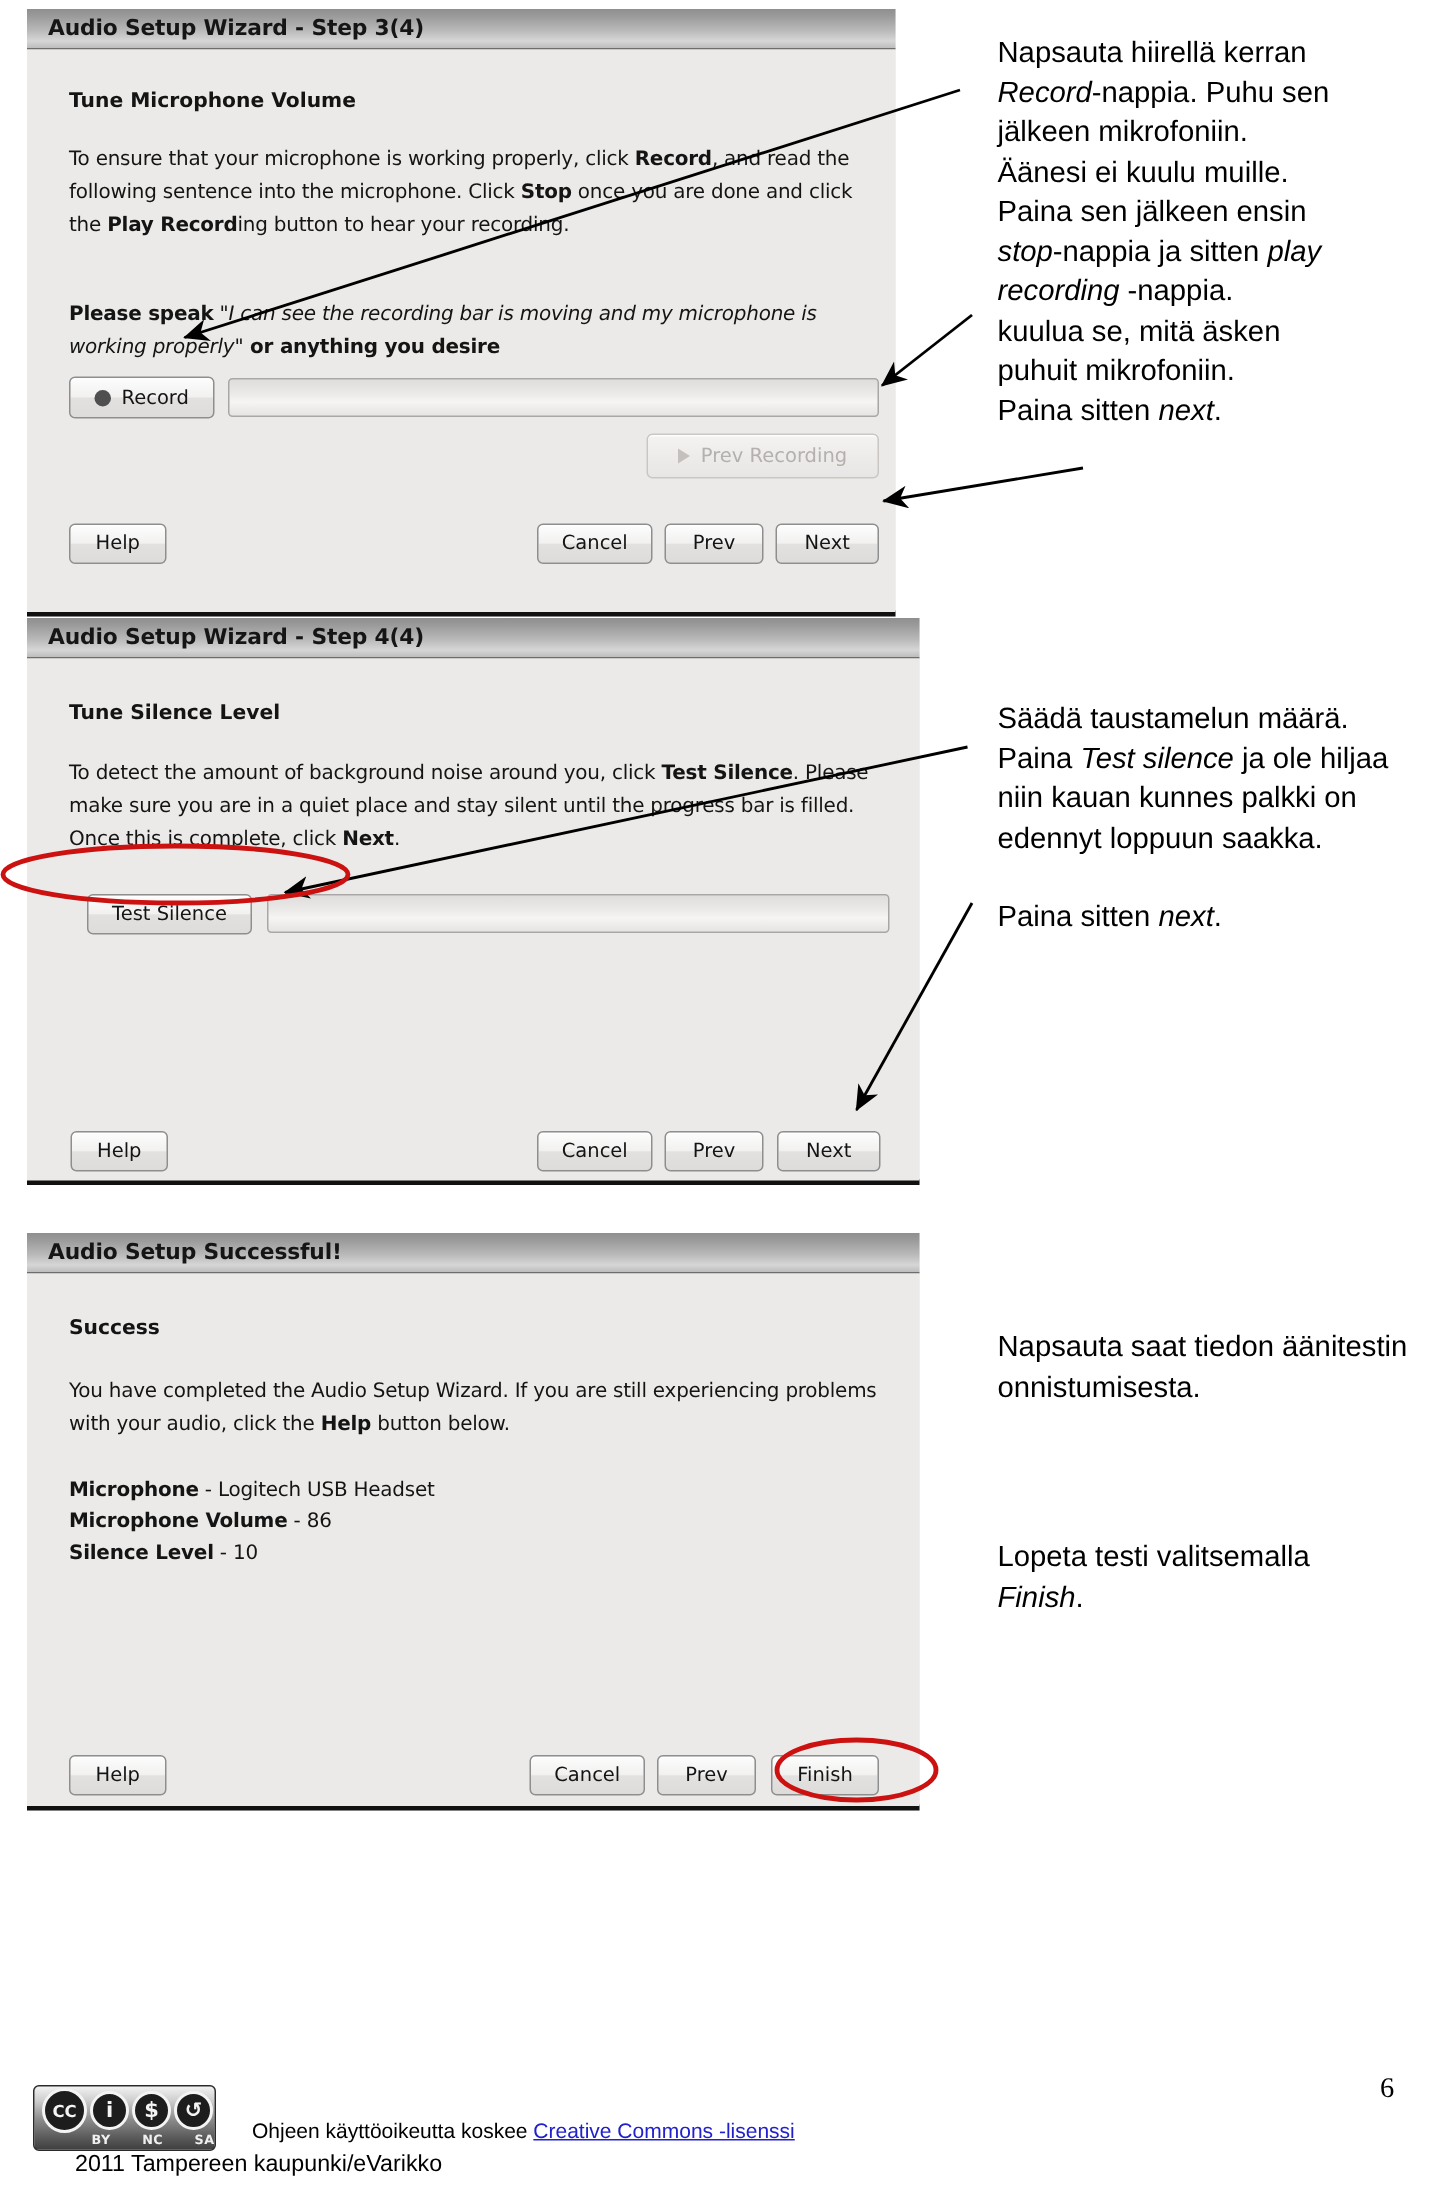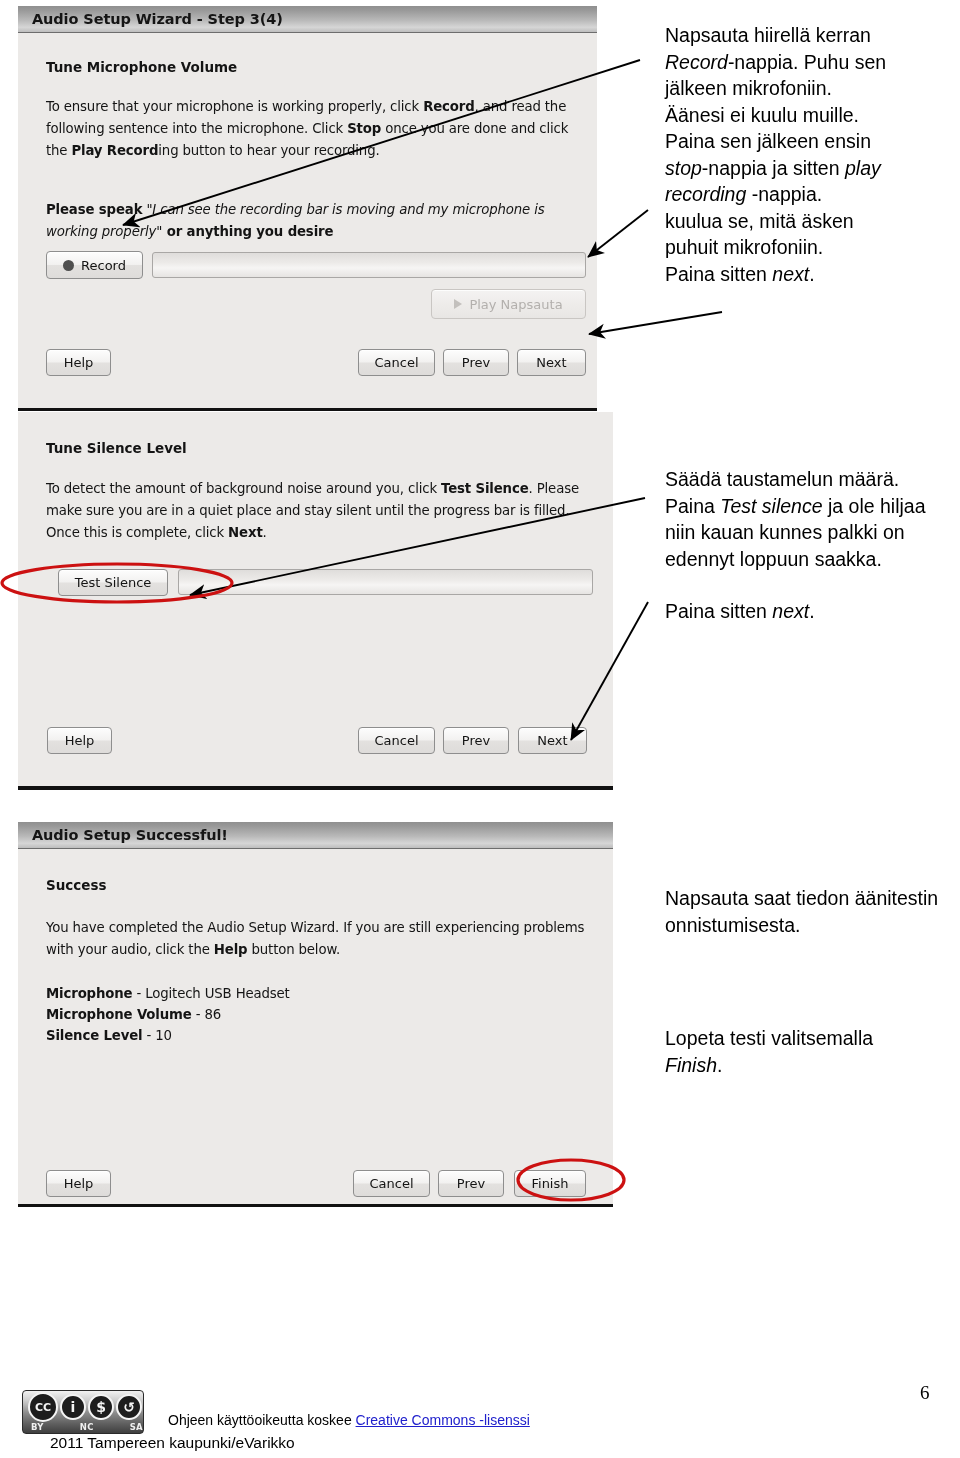--- a/index.html
+++ b/index.html
@@ -172,28 +172,27 @@
   }
   .cc-c.big { width: 30px; height: 30px; font-size: 11px; }
   .cc-c.sm  { width: 26px; height: 26px; font-size: 14px; }
   .cc-labels {
     position: absolute;
     left: 38px;
     top: 30px;
     width: 82px;
     height: 12px;
     display: flex;
-    justify-content: flex-end;
+    justify-content: space-between;
     align-items: center;
     color: #f0f0f0;
     font-family: "DejaVu Sans", sans-serif;
     font-size: 8.5px;
     font-weight: 700;
     letter-spacing: 0.3px;
-    gap: 36px;
   }
   .footer-line1 {
     position: absolute;
     left: 168px;
     top: 1412px;
     font-family: "Liberation Sans", sans-serif;
     font-size: 14px;
     color: #000;
     white-space: nowrap;
   }
@@ -236,39 +235,42 @@
 
     <div class="btn" style="left:28px; top:218px; width:97px; height:28px;">
       <span class="rec-dot"></span>
       <span>Record</span>
     </div>
 
     <div class="levelbar" style="left:134px; top:219px; width:434px; height:26px;"></div>
 
     <div class="btn disabled" style="left:413px; top:256px; width:155px; height:30px;">
       <span class="play-tri"></span>
-      <span>Play Napsauta</span>
+      <span>Prev Recording</span>
     </div>
 
     <div class="btn" style="left:28px; top:316px; width:65px; height:27px;">
       <span>Help</span>
     </div>
     <div class="btn" style="left:340px; top:316px; width:77px; height:27px;">
       <span>Cancel</span>
     </div>
     <div class="btn" style="left:425px; top:316px; width:66px; height:27px;">
       <span>Prev</span>
     </div>
     <div class="btn" style="left:499px; top:316px; width:69px; height:27px;">
       <span>Next</span>
     </div>
   </div>
 </div>
 
 <div class="dialog" style="left:18px; top:412px; width:595px; height:378px;">
+  <div class="dlg-titlebar">
+    <span class="dlg-title">Audio Setup Wizard - Step 4(4)</span>
+  </div>
   <div class="dlg-body">
     <div class="section-head" style="left:28px; top:28px;">Tune Silence Level</div>
 
     <div class="body-text" style="left:28px; top:66px; width:550px;"><span>To detect the amount of background noise around you, click </span><b>Test Silence</b><span>. Please make sure you are in a quiet place and stay silent until the progress bar is filled. Once this is complete, click </span><b>Next</b><span>.</span></div>
 
     <div class="btn" style="left:40px; top:157px; width:110px; height:27px;">
       <span>Test Silence</span>
     </div>
 
     <div class="levelbar" style="left:160px; top:157px; width:415px; height:26px;"></div>

